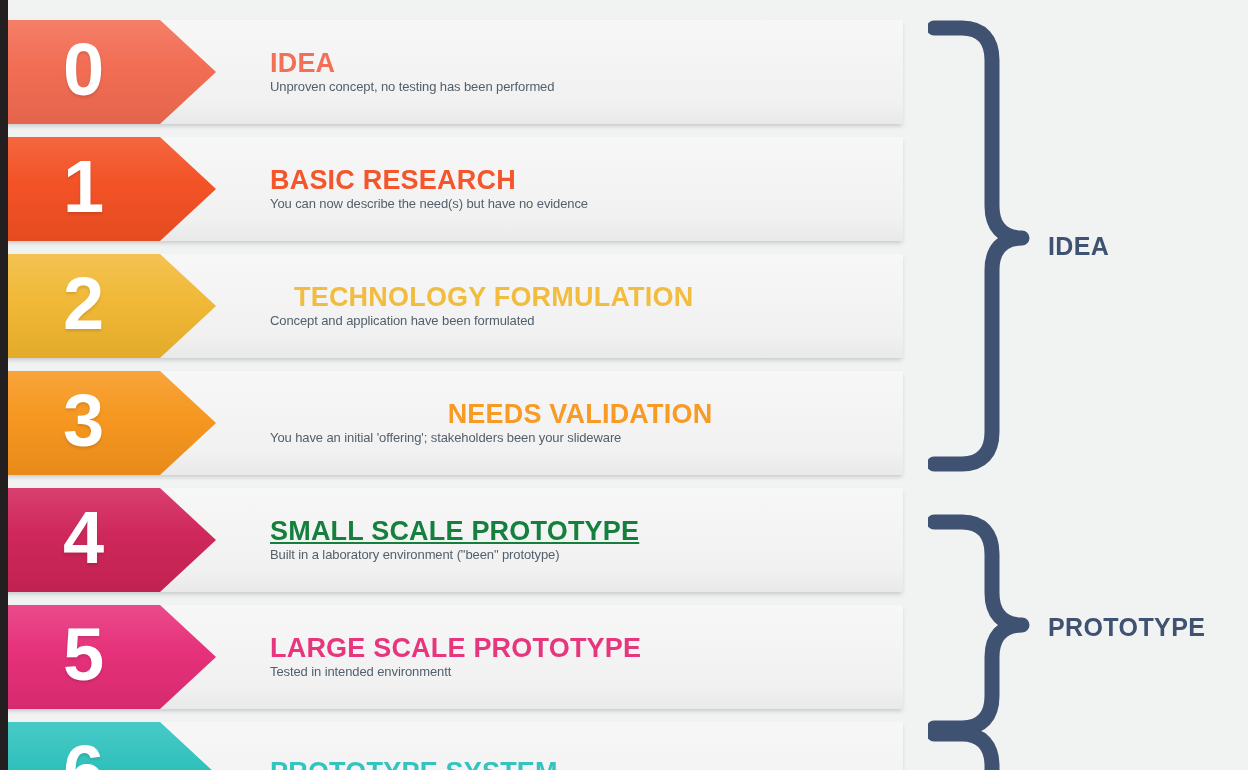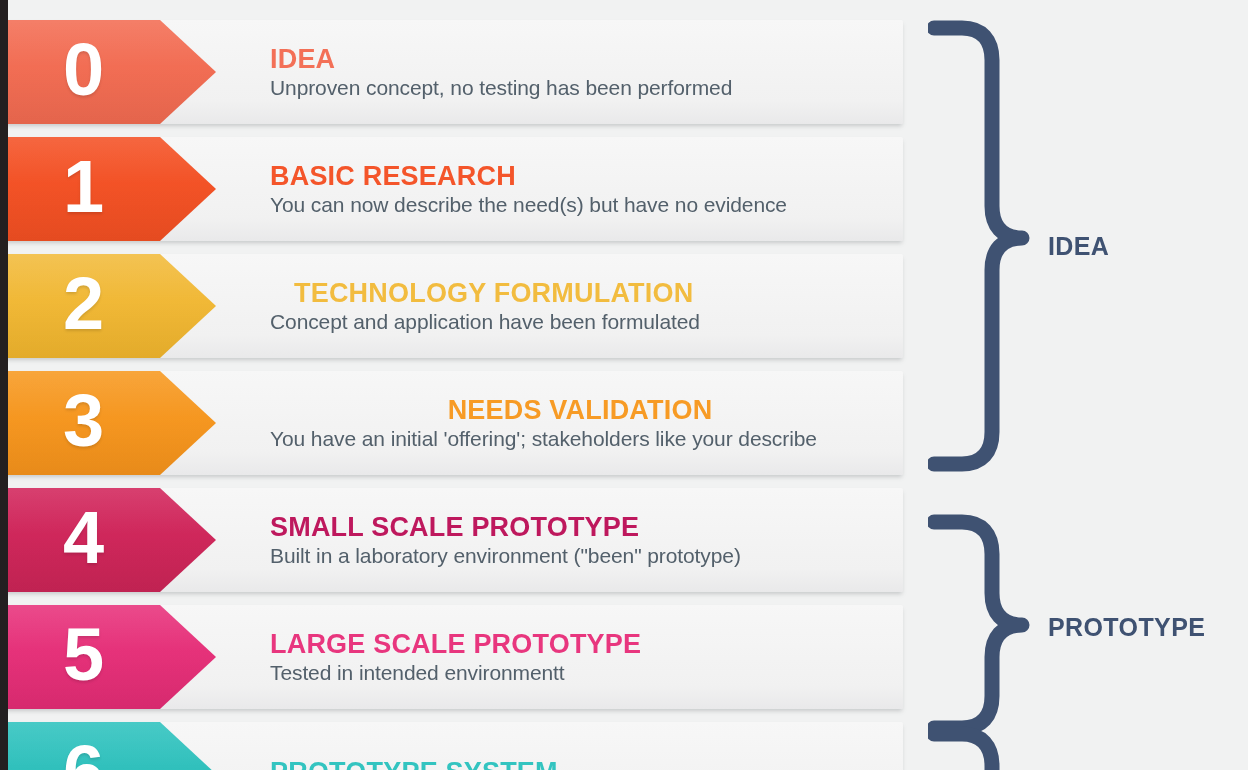--- a/index.html
+++ b/index.html
@@ -87,21 +87,21 @@
 
   .stage-title {
     font-size:27px;
     font-weight:bold;
     letter-spacing:0.2px;
     line-height:1.05;
     margin-bottom:3px;
   }
 
   .stage-desc {
-    font-size:21px;
+    font-size:13px;
     color:#53606b;
     line-height:1.12;
     letter-spacing:-0.1px;
     font-weight:normal;
   }
 
   
   .brace-group {
     position:absolute;
     z-index:10;
@@ -154,30 +154,30 @@
       <div class="stage-desc">Concept and application have been formulated</div>
     </div>
   </div>
 
   <div class="row" style="top:371px;">
     <div class="panel"></div>
     <div class="arrow" style="background:linear-gradient(180deg,#f79b25 0%,#f4921b 100%);"></div>
     <div class="num">3</div>
     <div class="textblock">
       <div class="stage-title" style="color:#f79b25;text-align:center;">NEEDS VALIDATION</div>
-      <div class="stage-desc">You have an initial 'offering'; stakeholders like your describe</div>
+      <div class="stage-desc">You have an initial 'offering'; stakeholders been your slideware</div>
     </div>
   </div>
 
   <div class="row" style="top:488px;">
     <div class="panel"></div>
     <div class="arrow" style="background:linear-gradient(180deg,#d32a5f 0%,#ca2456 100%);"></div>
     <div class="num">4</div>
     <div class="textblock">
-      <div class="stage-title" style="color:#be185d;">SMALL SCALE PROTOTYPE</div>
+      <div class="stage-title" style="color:#15803d;text-decoration:underline;">SMALL SCALE PROTOTYPE</div>
       <div class="stage-desc">Built in a laboratory environment ("been" prototype)</div>
     </div>
   </div>
 
   <div class="row" style="top:605px;">
     <div class="panel"></div>
     <div class="arrow" style="background:linear-gradient(180deg,#e8367e 0%,#e22c74 100%);"></div>
     <div class="num">5</div>
     <div class="textblock">
       <div class="stage-title" style="color:#e8367e;">LARGE SCALE PROTOTYPE</div>

